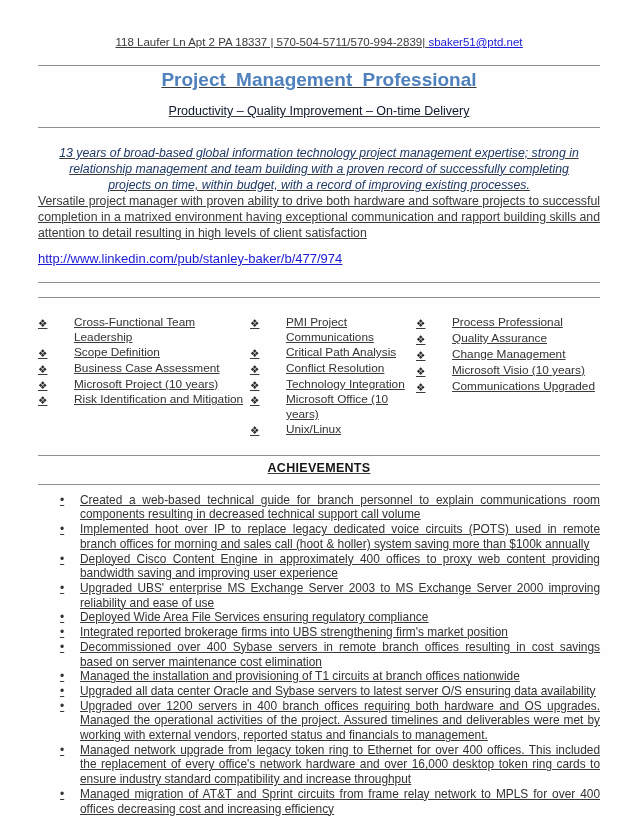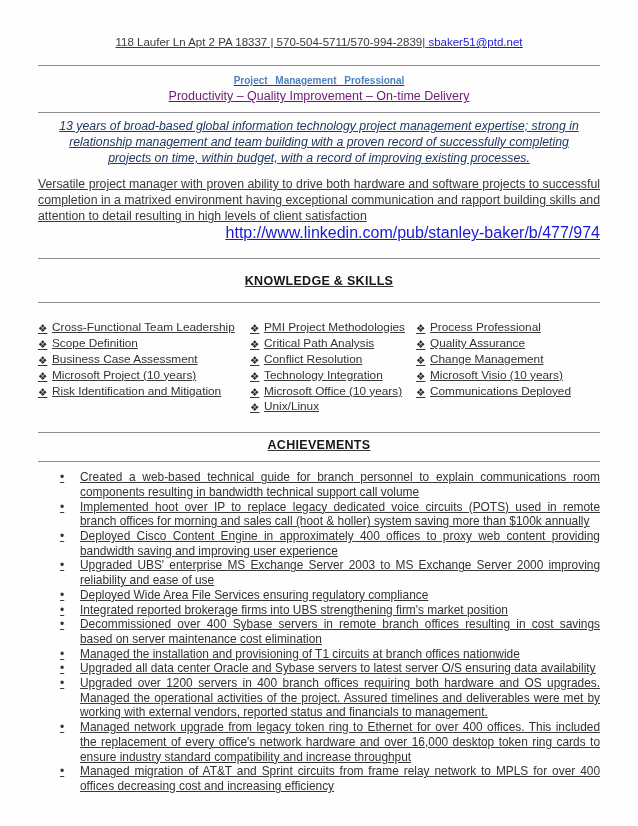--- a/index.html
+++ b/index.html
@@ -12,38 +12,38 @@
   html,body{margin:0;padding:0;background:#fff;}
   .page{
     width:638px;height:826px;overflow:hidden;background:#fefefe;
     font-family:"Liberation Sans", sans-serif;color:var(--body-text);
     margin:0 auto;box-sizing:border-box;
   }
   .content{padding:0 38px;text-decoration:underline;}
   .rule{border-top:1px solid var(--rule-gray);height:0;}
   .contact{padding-top:36px;text-align:center;font-size:11.5px;color:#3c3c3c;}
   .rule-1{margin-top:17px;}
-  .doc-title{margin-top:9px;text-align:center;color:var(--title-blue);font-weight:bold;font-size:10px;word-spacing:5px;}
-  .doc-subtitle{margin-top:3px;text-align:center;font-size:12.5px;color:#701a75;}
+  .doc-title{margin-top:3px;text-align:center;color:var(--title-blue);font-weight:bold;font-size:19px;word-spacing:5px;}
+  .doc-subtitle{margin-top:13px;text-align:center;font-size:12.5px;color:#0f172a;}
   .rule-2{margin-top:9px;}
-  .summary-italic{margin-top:6px;padding:0 14px;text-align:center;font-style:italic;font-size:12.3px;line-height:15.8px;color:var(--summary-navy);}
-  .summary-body{margin-top:10px;text-align:justify;font-size:12.3px;line-height:16px;color:var(--body-text);}
-  .linkedin{text-align:right;font-size:16px;}
+  .summary-italic{margin-top:18px;padding:0 14px;text-align:center;font-style:italic;font-size:12.3px;line-height:15.8px;color:var(--summary-navy);}
+  .summary-body{text-align:justify;font-size:12.3px;line-height:16px;color:var(--body-text);}
+  .linkedin{margin-top:10px;text-align:left;font-size:13px;}
   a{color:var(--link-blue);text-decoration:underline;}
   .rule-3{margin-top:16px;}
   .section-heading{margin-top:15px;text-align:center;font-weight:bold;font-size:12.5px;color:#161616;letter-spacing:.3px;}
   .rule-4{margin-top:14px;}
   .skills{margin-top:17px;display:flex;font-size:11.8px;line-height:14.8px;color:#333;}
   .skills ul{list-style:none;margin:0;padding:0;}
   .skills li{display:flex;}
   .col-a{width:212px;flex:none;}
   .col-b{width:166px;flex:none;}
   .col-c{flex:1;padding-left:10px;box-sizing:border-box;}
   .skill-glyph{flex:none;width:14px;font-size:10.5px;padding-top:1px;color:#2b2b2b;}
-  .skill-text{flex:1;}
+  .skill-text{flex:1;margin-left:22px;}
   .rule-5{margin-top:17px;}
   .heading-ach{margin-top:5px;text-align:center;}
   .rule-6{margin-top:9px;}
   .achievements{margin-top:8px;font-size:11.9px;line-height:14.7px;color:#333;}
   .achievements ul{list-style:none;margin:0;padding:0;}
   .achievements li{display:flex;}
   .ach-marker{flex:none;width:20px;margin-left:22px;font-size:12px;}
   .ach-text{flex:1;text-align:justify;}
   .u{text-decoration:underline;}
 </style>
@@ -68,21 +68,20 @@
     <div class="summary-italic">13 years of broad-based global information technology project management expertise; strong in relationship management and team building with a proven record of successfully completing projects on time, within budget, with a record of improving existing processes.</div>
 
     <div class="summary-body">Versatile project manager with proven ability to drive both hardware and software projects to successful completion in a matrixed environment having exceptional communication and rapport building skills and attention to detail resulting in high levels of client satisfaction</div>
 
     <div class="linkedin">
       <a href="#">http://www.linkedin.com/pub/stanley-baker/b/477/974</a>
     </div>
 
     <div class="rule rule-3"></div>
 
-    <div class="section-heading">KNOWLEDGE &amp; SKILLS</div>
 
     <div class="rule rule-4"></div>
 
     <div class="skills">
       <ul class="col-a">
           <li>
             <span class="skill-glyph">❖</span>
             <span class="skill-text">Cross-Functional Team Leadership</span>
           </li>
           <li>
@@ -98,21 +97,21 @@
             <span class="skill-text">Microsoft Project (10 years)</span>
           </li>
           <li>
             <span class="skill-glyph">❖</span>
             <span class="skill-text">Risk Identification and Mitigation</span>
           </li>
         </ul>
       <ul class="col-b">
           <li>
             <span class="skill-glyph">❖</span>
-            <span class="skill-text">PMI Project Methodologies</span>
+            <span class="skill-text">PMI Project Communications</span>
           </li>
           <li>
             <span class="skill-glyph">❖</span>
             <span class="skill-text">Critical Path Analysis</span>
           </li>
           <li>
             <span class="skill-glyph">❖</span>
             <span class="skill-text">Conflict Resolution</span>
           </li>
           <li>
@@ -140,36 +139,36 @@
           <li>
             <span class="skill-glyph">❖</span>
             <span class="skill-text">Change Management</span>
           </li>
           <li>
             <span class="skill-glyph">❖</span>
             <span class="skill-text">Microsoft Visio (10 years)</span>
           </li>
           <li>
             <span class="skill-glyph">❖</span>
-            <span class="skill-text">Communications Deployed</span>
+            <span class="skill-text">Communications Upgraded</span>
           </li>
         </ul>
     </div>
 
     <div class="rule rule-5"></div>
 
     <div class="section-heading heading-ach">ACHIEVEMENTS</div>
 
     <div class="rule rule-6"></div>
 
     <div class="achievements">
       <ul>
           <li>
             <span class="ach-marker">•</span>
-            <span class="ach-text"><span>Created a web-based technical guide for branch personnel to explain communications room components </span><span class="u">resulting in bandwidth technical support call volume</span></span>
+            <span class="ach-text"><span>Created a web-based technical guide for branch personnel to explain communications room components </span><span class="u">resulting in decreased technical support call volume</span></span>
           </li>
           <li>
             <span class="ach-marker">•</span>
             <span class="ach-text"><span>Implemented hoot over IP to replace legacy dedicated voice circuits (POTS) used in remote branch offices for morning and sales call (hoot &amp; holler) system </span><span class="u">saving more than $100k annually</span></span>
           </li>
           <li>
             <span class="ach-marker">•</span>
             <span class="ach-text"><span>Deployed Cisco Content Engine in approximately 400 offices to proxy web content </span><span class="u">providing bandwidth saving and improving user experience</span></span>
           </li>
           <li>

